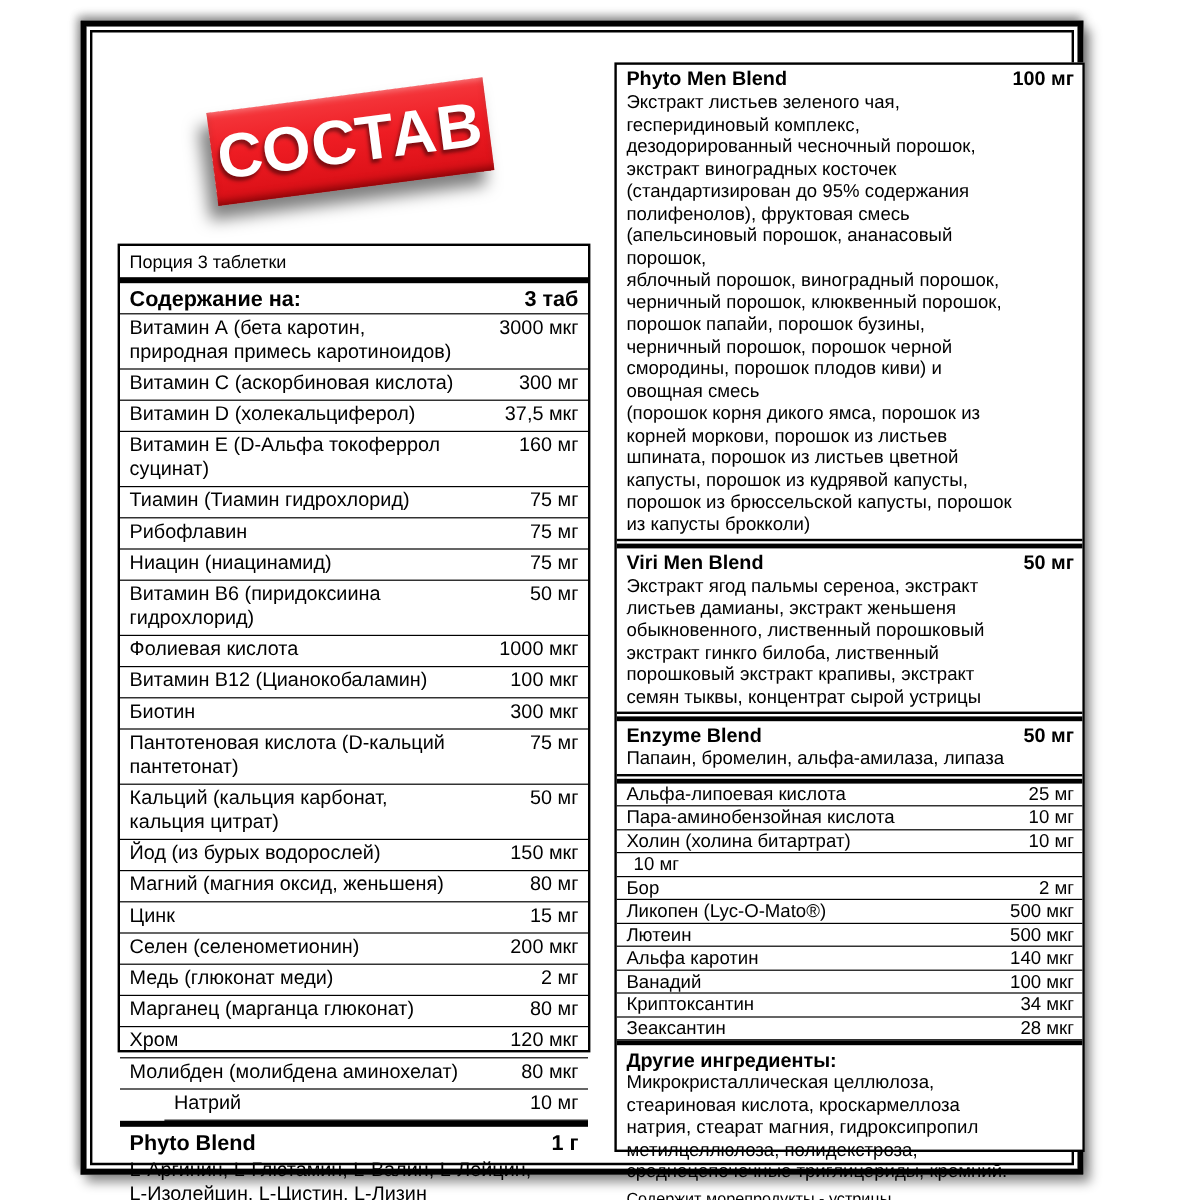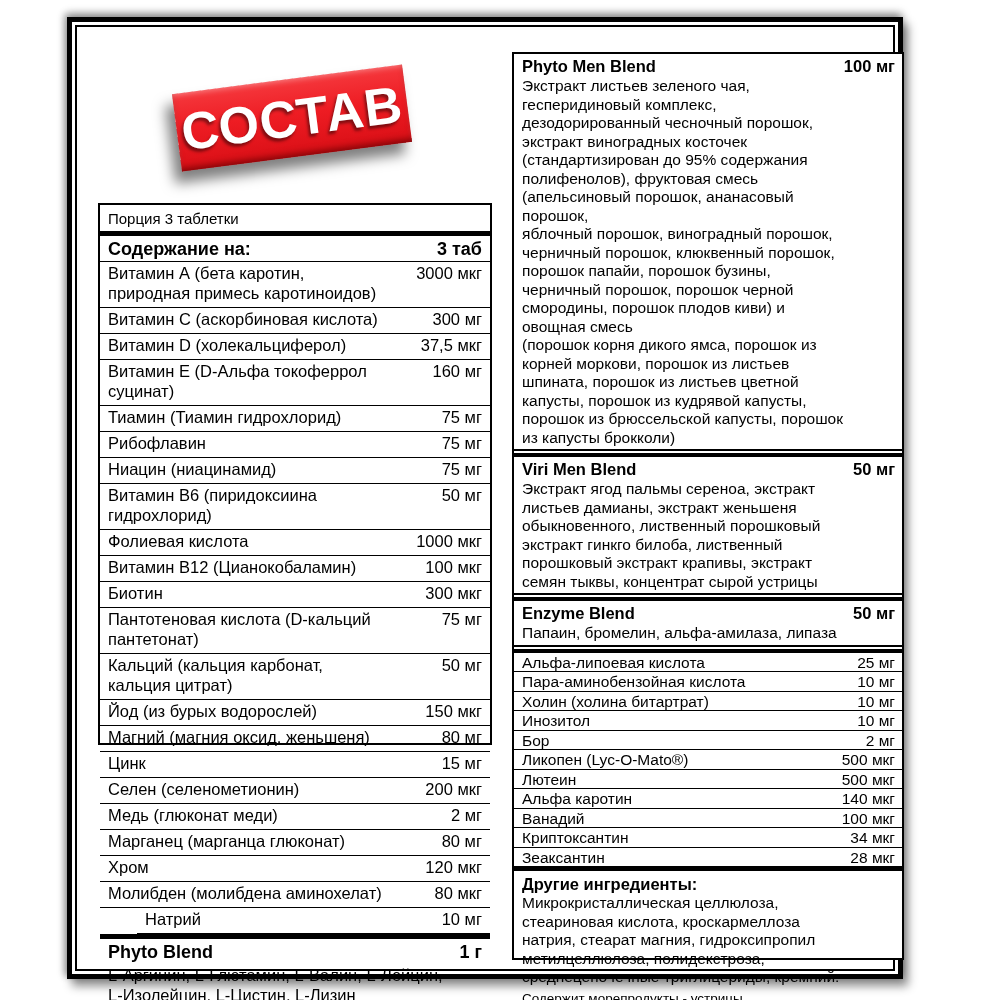--- a/index.html
+++ b/index.html
@@ -20,21 +20,21 @@
           background:linear-gradient(180deg,#f5383d 0%, #ee1c23 45%, #d90f16 100%);
           box-shadow:-8px 11px 13px rgba(0,0,0,.5),
                      inset 0 -6px 7px -3px rgba(100,0,3,.75),
                      inset 0 4px 6px -3px rgba(255,255,255,.4);
           display:flex;align-items:center;justify-content:center;}
   .banner span{color:#fff;font-weight:bold;font-size:52px;letter-spacing:1px;line-height:1;
                text-shadow:-2px 3px 3px rgba(0,0,0,.45);}
 
   
   .box{position:absolute;box-sizing:border-box;border:2px solid #000;background:#fff;}
-  .box-left{left:98px;top:203px;width:394px;height:542px;font-size:16.5px;}
+  .box-left{left:98px;top:203px;width:394px;height:674px;font-size:16.5px;}
   .box-right{left:512px;top:52px;width:392px;height:908px;font-size:15.5px;}
 
   .bar{height:5px;background:#000;}
   .box-right .bar{height:4px;}
   .gap-bar{margin-top:2px;}
 
   .row{display:flex;align-items:flex-start;justify-content:space-between;
        padding:1px 8px 4px 8px;line-height:20px;border-bottom:1.5px solid #000;}
   .row:last-child{border-bottom:none;}
   .name{flex:1 1 auto;white-space:pre-line;}
@@ -260,21 +260,20 @@
           <span class="name">Пара-аминобензойная кислота</span>
           <span class="amt">10 мг</span>
         </div>
 
         <div class="row">
           <span class="name">Холин (холина битартрат)</span>
           <span class="amt">10 мг</span>
         </div>
 
         <div class="row">
-          <span class="name">Инозитол</span>
           <span class="amt">10 мг</span>
         </div>
 
         <div class="row">
           <span class="name">Бор</span>
           <span class="amt">2 мг</span>
         </div>
 
         <div class="row">
           <span class="name">Ликопен (Lyc-O-Mato®)</span>

